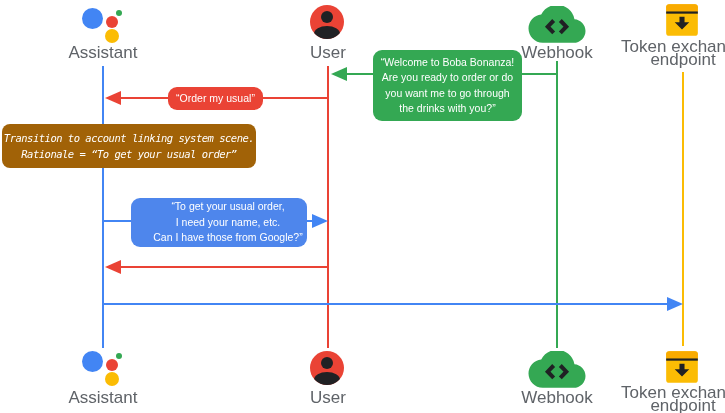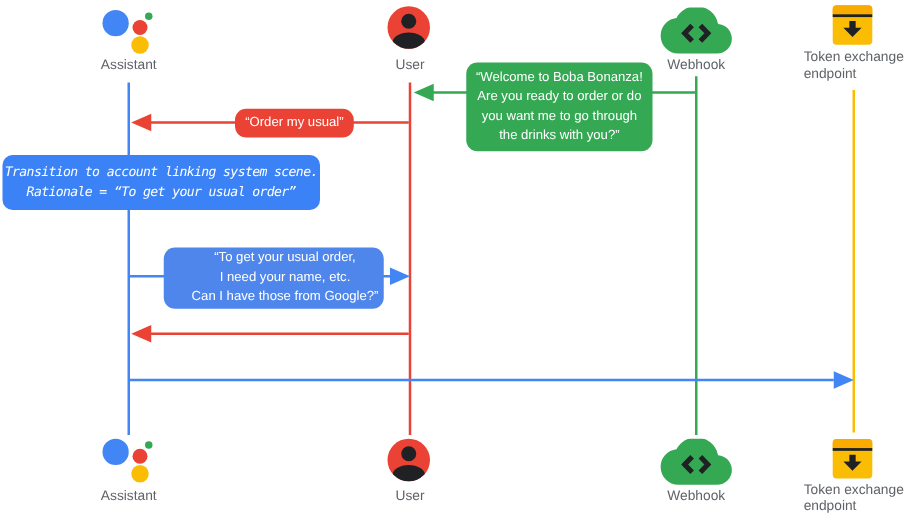--- a/index.html
+++ b/index.html
@@ -20,26 +20,26 @@
   .head-right{border-left:16px solid;}
 
   
   .bubble{position:absolute;color:#fff;border-radius:9px;display:flex;align-items:center;justify-content:center;
           text-align:center;white-space:pre;font-size:10.5px;line-height:15.5px;}
   .bubble-green{background:#34a853;}
   .bubble-red{background:#ea4335;}
   .bubble-blue{background:#4e86ec;padding-left:18px;}
 
   
-  .sysnote{position:absolute;background:#3b82f6;color:#fff;border-radius:8px;display:flex;align-items:center;
+  .sysnote{position:absolute;background:#a16207;color:#fff;border-radius:8px;display:flex;align-items:center;
            justify-content:center;text-align:center;white-space:pre;
            font-family:"DejaVu Sans Mono",monospace;font-style:italic;font-size:10.5px;line-height:16px;letter-spacing:-0.5px;}
 
   
-  .actor-label{position:absolute;color:#5f6368;font-size:11px;line-height:13px;text-align:left;white-space:pre;transform:translateX(-50%);}
+  .actor-label{position:absolute;color:#5f6368;font-size:17px;line-height:13px;text-align:center;white-space:pre;transform:translateX(-50%);}
 
   
   .assistant-logo{position:absolute;width:42px;height:34px;}
   .assistant-logo span{position:absolute;border-radius:50%;display:block;}
   .ga-blue{left:0;top:0;width:21px;height:21px;background:#4285f4;}
   .ga-green{left:34px;top:2px;width:6px;height:6px;background:#34a853;}
   .ga-red{left:24px;top:8px;width:12px;height:12px;background:#ea4335;}
   .ga-yellow{left:23px;top:21px;width:14px;height:14px;background:#fbbc04;}
 
   
@@ -72,21 +72,21 @@
   <div class="head head-left" style="left:105px;top:260px;border-right-color:#ea4335;"></div>
 
   <div class="msgline" style="left:103px;top:303px;width:564px;background:#4285f4;"></div>
   <div class="head head-right" style="left:667px;top:297px;border-left-color:#4285f4;"></div>
 
   <div class="bubble bubble-green" style="left:373px;top:50px;width:149px;height:71px;">“Welcome to Boba Bonanza!
 Are you ready to order or do
 you want me to go through
 the drinks with you?”</div>
 
-  <div class="bubble bubble-red" style="left:168px;top:87px;width:95px;height:23px;margin-left:20px;">“Order my usual”</div>
+  <div class="bubble bubble-red" style="left:168px;top:87px;width:95px;height:23px;">“Order my usual”</div>
 
   <div class="sysnote" style="left:2px;top:124px;width:254px;height:44px;">Transition to account linking system scene.
 Rationale = “To get your usual order”</div>
 
   <div class="bubble bubble-blue" style="left:131px;top:198px;width:158px;height:49px;">“To get your usual order,
 I need your name, etc.
 Can I have those from Google?”</div>
 
 
 

